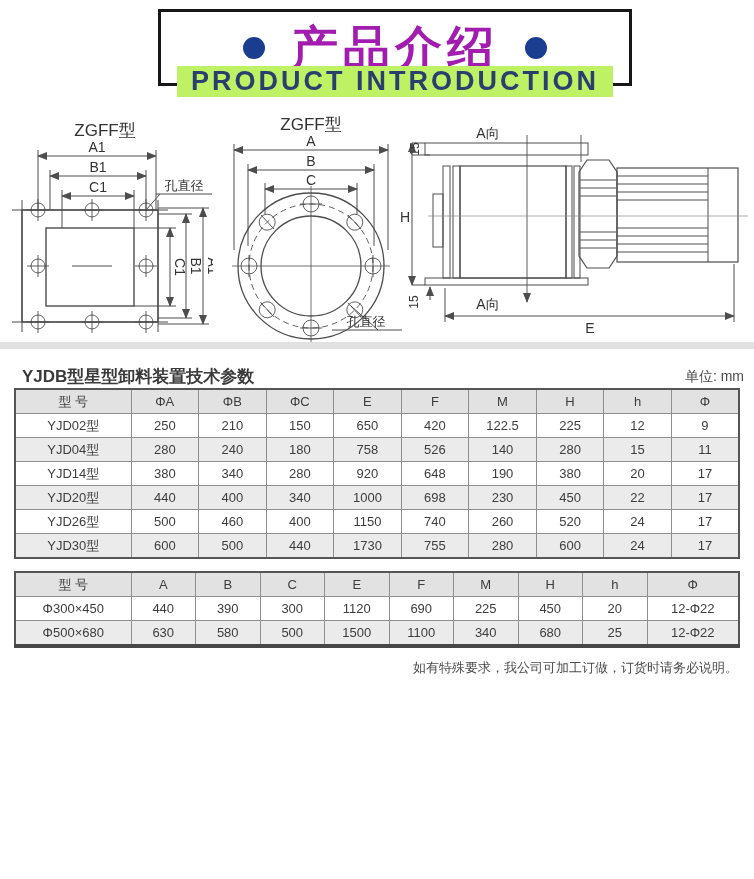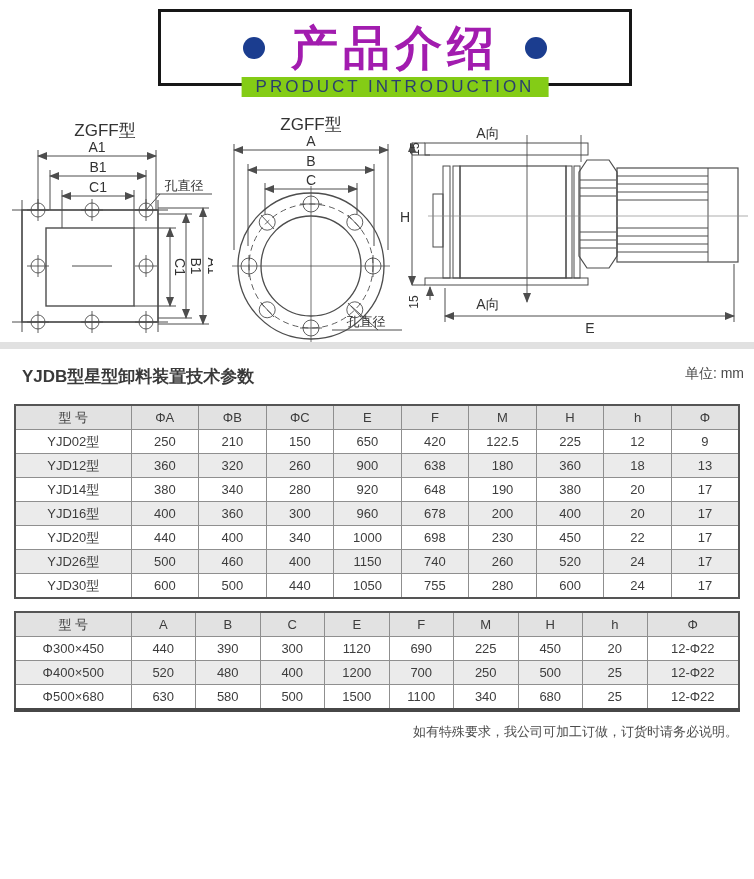--- a/index.html
+++ b/index.html
@@ -4,31 +4,31 @@
 <style>
   html,body{margin:0;padding:0;background:#fff;}
   body{width:754px;height:879px;font-family:"Liberation Sans","DejaVu Sans",sans-serif;position:relative;overflow:hidden;}
   .page{width:754px;height:879px;position:relative;background:#fff;}
 
   
   .hdr{height:110px;position:relative;}
   .title-box{position:absolute;left:158px;top:9px;width:474px;height:77px;border:3px solid #171717;box-sizing:border-box;display:flex;align-items:center;justify-content:center;}
   .dot{width:22px;height:22px;border-radius:50%;background:#1b3d8f;flex:0 0 auto;}
   .title-cn{font-size:47px;font-weight:bold;color:#a21caf;letter-spacing:5px;margin:8px 26px;line-height:1;white-space:nowrap;}
-  .title-en{position:absolute;left:50%;bottom:-14px;transform:translateX(-50%);background:#84cc16;padding:0 14px;font-size:17px;letter-spacing:3px;color:#2a3f6e;font-weight:400;white-space:nowrap;}
+  .title-en{position:absolute;left:50%;bottom:-14px;transform:translateX(-50%);background:#bef264;padding:0 14px;font-size:27px;letter-spacing:3px;color:#2a3f6e;font-weight:700;white-space:nowrap;}
 
   
   .drawings{position:relative;height:232px;}
   .dwg{position:absolute;top:0;}
   .dwg text{fill:#333;}
 
   .band{height:7px;background:#e1e1e1;}
 
   
-  .spec-head{display:flex;justify-content:space-between;align-items:flex-start;padding:16px 10px 16px 22px;}
+  .spec-head{display:flex;justify-content:space-between;align-items:center;padding:16px 10px 0 22px;}
   .spec-title{font-size:17px;font-weight:600;color:#3a3a3a;margin:0;}
   .spec-unit{font-size:14px;color:#4a4a4a;}
 
   table{border-collapse:collapse;table-layout:fixed;width:726px;margin-left:14px;border:2px solid #555;}
   th,td{border:1px solid #8f8f8f;text-align:center;font-size:13px;color:#3d3d3d;height:23px;padding:0;font-weight:400;overflow:hidden;white-space:nowrap;}
   thead th{background:#e2e2e2;}
   tbody tr:nth-child(even) td{background:#ebebeb;}
   .t2{margin-top:12px;border-bottom:4px solid #474747;}
   .c-model{width:116px;}
   .c-phi{width:92px;}
@@ -272,56 +272,44 @@
           <td>210</td>
           <td>150</td>
           <td>650</td>
           <td>420</td>
           <td>122.5</td>
           <td>225</td>
           <td>12</td>
           <td>9</td>
         </tr>
         <tr>
-          <td>YJD12型</td>
-          <td>360</td>
-          <td>320</td>
-          <td>260</td>
-          <td>900</td>
-          <td>638</td>
+          <td>YJD04型</td>
+          <td>280</td>
+          <td>240</td>
           <td>180</td>
-          <td>360</td>
-          <td>18</td>
-          <td>13</td>
+          <td>758</td>
+          <td>526</td>
+          <td>140</td>
+          <td>280</td>
+          <td>15</td>
+          <td>11</td>
         </tr>
         <tr>
           <td>YJD14型</td>
           <td>380</td>
           <td>340</td>
           <td>280</td>
           <td>920</td>
           <td>648</td>
           <td>190</td>
           <td>380</td>
           <td>20</td>
           <td>17</td>
         </tr>
         <tr>
-          <td>YJD16型</td>
-          <td>400</td>
-          <td>360</td>
-          <td>300</td>
-          <td>960</td>
-          <td>678</td>
-          <td>200</td>
-          <td>400</td>
-          <td>20</td>
-          <td>17</td>
-        </tr>
-        <tr>
           <td>YJD20型</td>
           <td>440</td>
           <td>400</td>
           <td>340</td>
           <td>1000</td>
           <td>698</td>
           <td>230</td>
           <td>450</td>
           <td>22</td>
           <td>17</td>
@@ -336,21 +324,21 @@
           <td>260</td>
           <td>520</td>
           <td>24</td>
           <td>17</td>
         </tr>
         <tr>
           <td>YJD30型</td>
           <td>600</td>
           <td>500</td>
           <td>440</td>
-          <td>1050</td>
+          <td>1730</td>
           <td>755</td>
           <td>280</td>
           <td>600</td>
           <td>24</td>
           <td>17</td>
         </tr>
       </tbody>
   </table>
 
   <table class="t2">
@@ -380,32 +368,20 @@
           <td>390</td>
           <td>300</td>
           <td>1120</td>
           <td>690</td>
           <td>225</td>
           <td>450</td>
           <td>20</td>
           <td>12-Φ22</td>
         </tr>
         <tr>
-          <td>Φ400×500</td>
-          <td>520</td>
-          <td>480</td>
-          <td>400</td>
-          <td>1200</td>
-          <td>700</td>
-          <td>250</td>
-          <td>500</td>
-          <td>25</td>
-          <td>12-Φ22</td>
-        </tr>
-        <tr>
           <td>Φ500×680</td>
           <td>630</td>
           <td>580</td>
           <td>500</td>
           <td>1500</td>
           <td>1100</td>
           <td>340</td>
           <td>680</td>
           <td>25</td>
           <td>12-Φ22</td>

